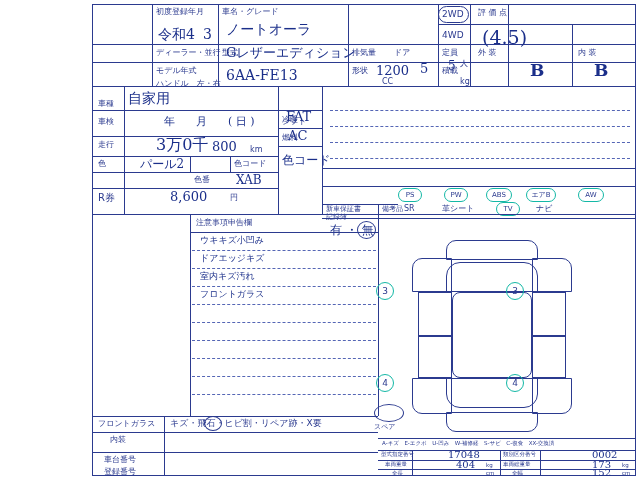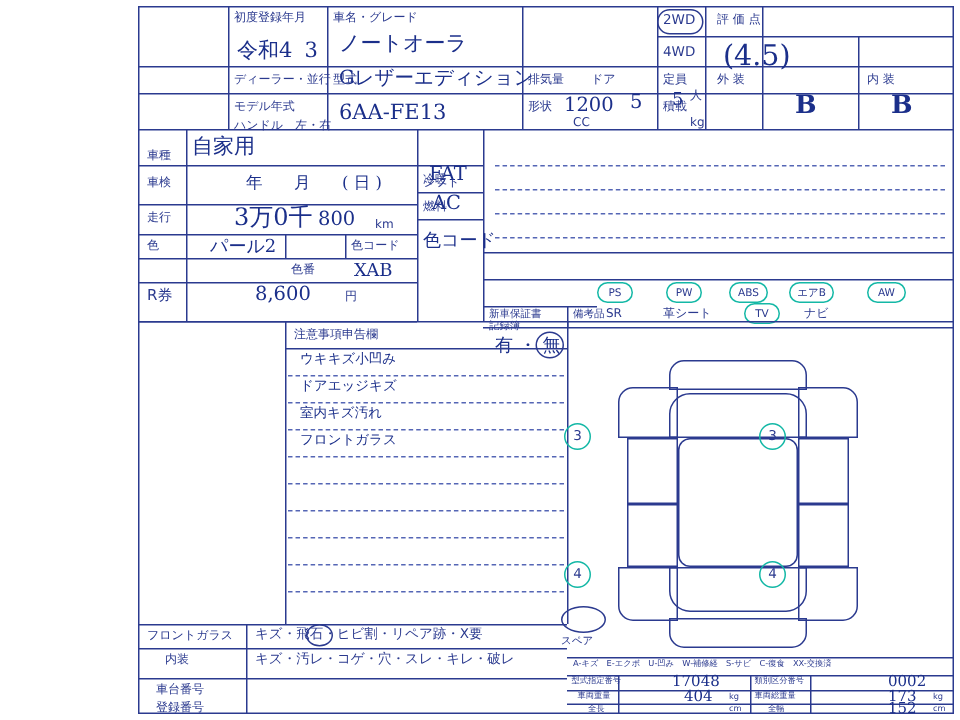--- a/index.html
+++ b/index.html
@@ -199,21 +199,20 @@
 
   <div class="hl" style="left:92px;top:416px;width:286px;height:1px;"></div>
   <div class="hl" style="left:92px;top:432px;width:286px;height:1px;"></div>
   <div class="hl" style="left:92px;top:452px;width:286px;height:1px;"></div>
   <div class="vl" style="left:164px;top:416px;width:1px;height:60px;"></div>
 
   <div class="t lbl" style="left:98px;top:420px;">フロントガラス</div>
   <div class="t lbl" style="left:170px;top:419px;font-size:9px;">キズ・飛石・ヒビ割・リペア跡・X要</div>
   <div class="ocircle" style="left:204px;top:416px;width:18px;height:15px;"></div>
   <div class="t lbl" style="left:110px;top:436px;">内装</div>
-  <div class="t lbl" style="left:170px;top:436px;font-size:9px;">キズ・汚レ・コゲ・穴・スレ・キレ・破レ</div>
 
   <div class="t lbl" style="left:104px;top:456px;">車台番号</div>
   <div class="t hw" style="left:170px;top:453px;font-size:12px;margin-top:36px;">219078</div>
   <div class="t lbl" style="left:104px;top:468px;">登録番号</div>
 
   <div class="hl" style="left:378px;top:450px;width:258px;height:1px;"></div>
   <div class="hl" style="left:378px;top:460px;width:258px;height:1px;"></div>
   <div class="hl" style="left:378px;top:469px;width:258px;height:1px;"></div>
   <div class="vl" style="left:412px;top:450px;width:1px;height:26px;"></div>
   <div class="vl" style="left:500px;top:450px;width:1px;height:26px;"></div>

